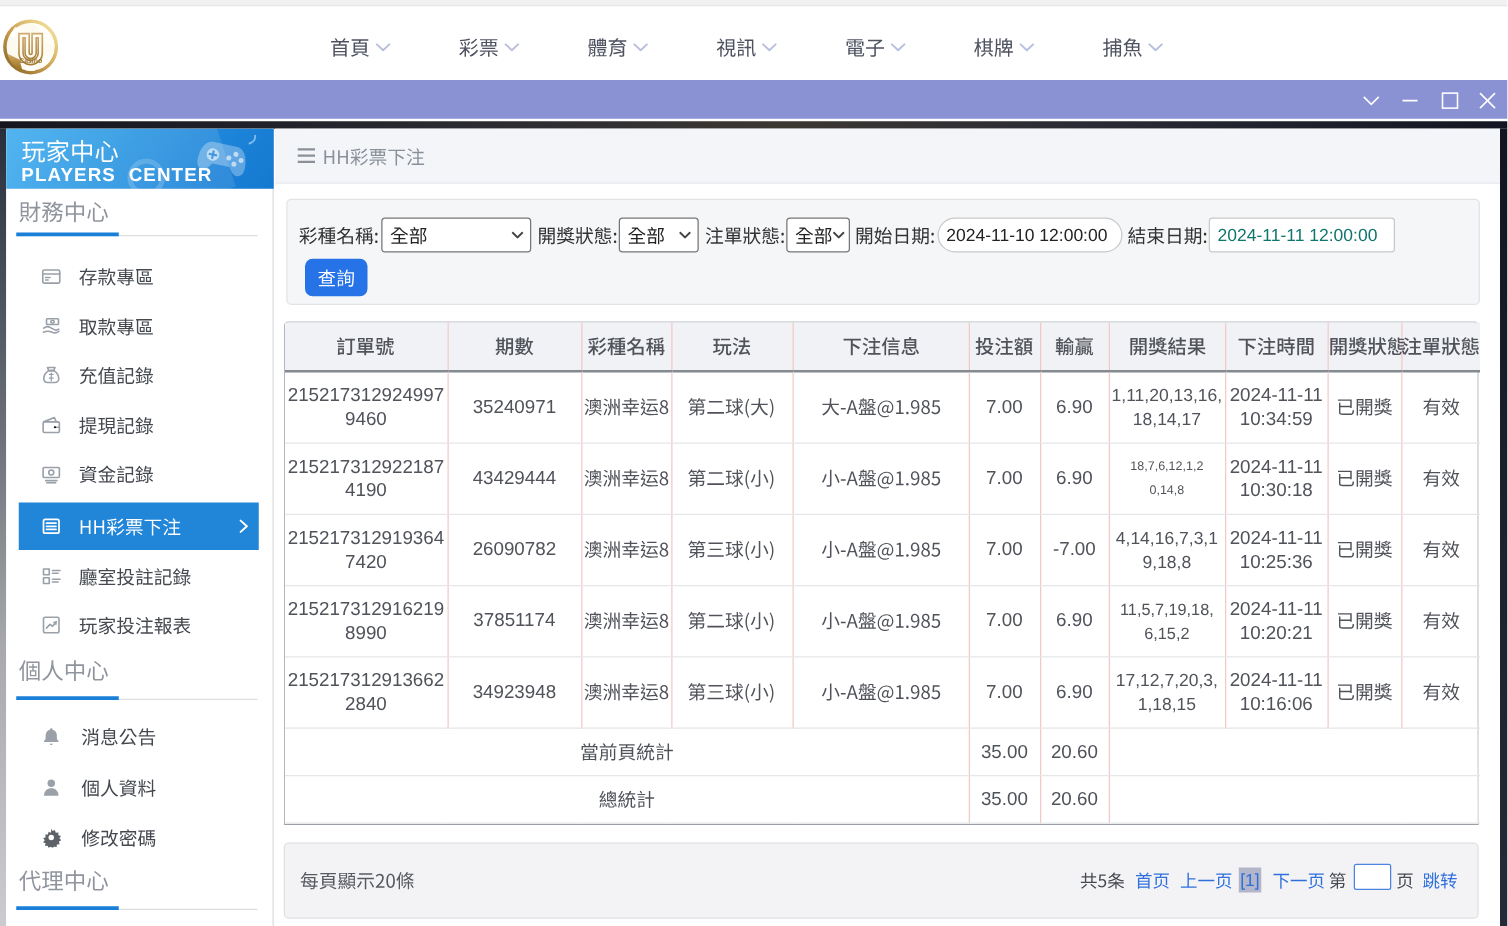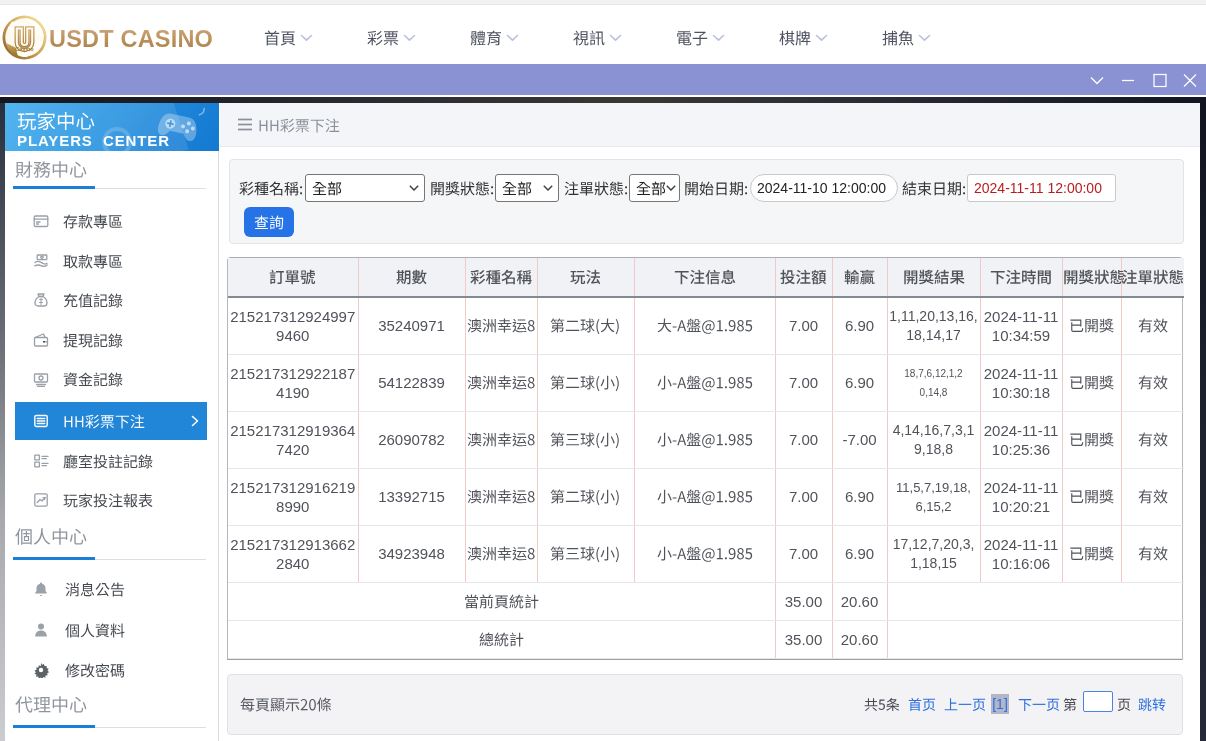--- a/index.html
+++ b/index.html
@@ -31,22 +31,20 @@
 <circle cx="22.5" cy="22.5" r="19.2" fill="#fdfbf1"></circle>
 <path d="M22.5 3.3 A19.2 19.2 0 0 1 41.7 22.5 L34 18 L28 6.5 Z" fill="#fffef8"></path>
 <path d="M10 6.5 L19 10.5 L13 17.5 L5.5 13.5 Z" fill="#fffef8"></path>
 <path d="M41 27 A19.2 19.2 0 0 1 31.5 39.5 L31 32 L37 26.5 Z" fill="#fffef8"></path>
 <path d="M4 28 A19.2 19.2 0 0 0 16 41.5 L13.5 32.5 Z" fill="url(#gold2)"></path>
 <path d="M18 41 L21 34 L27 36 L25.5 41.8 A19.2 19.2 0 0 1 18 41 Z" fill="#fffef8"></path>
 <path d="M14.8 13.5 h4.9 v13.8 a2.8 2.8 0 0 0 5.6 0 V13.5 h4.9 v13.8 a7.7 7.7 0 0 1 -15.4 0 Z" fill="none" stroke="url(#gold3)" stroke-width="4.6"></path>
 <path d="M14.8 13.5 h4.9 v13.8 a2.8 2.8 0 0 0 5.6 0 V13.5 h4.9 v13.8 a7.7 7.7 0 0 1 -15.4 0 Z" fill="none" stroke="#fdfbf1" stroke-width="2"></path>
 <text x="22.5" y="35.8" text-anchor="middle" font-size="5.5" font-weight="bold" fill="#9a742f" font-family="Liberation Sans">Casino</text>
 </svg>
-    <div class="abs" style="left:49px;top:26px;font-size:23.5px;font-weight:bold;letter-spacing:0.2px;
-background:linear-gradient(180deg,#cfa87c,#b98e59 55%,#a87e48);-webkit-background-clip:text;background-clip:text;color:transparent">USDT&nbsp;CASINO</div>
     <div style="position:absolute;left:264.0px;top:26.0px;color:#4e5260"><svg class="c" width="32" height="24">
         <g transform="translate(0,18.1) scale(0.016000,-0.016000)">
           <use href="#r9996"></use>
           <use href="#r9801" x="1000"></use>
         </g>
       </svg></div>
     <svg class="abs" style="left:300px;top:34px" width="13" height="8" viewBox="0 0 13 8">
       <polyline points="1.5,1.5 6.5,6.2 11.5,1.5" fill="none" stroke="#b9c0de" stroke-width="1.6" stroke-linecap="round" stroke-linejoin="round"></polyline>
     </svg>
     <div style="position:absolute;left:367.0px;top:26.0px;color:#4e5260"><svg class="c" width="32" height="24">
@@ -418,21 +416,21 @@
       <div class="abs" style="left:530.0px;top:71.0px;width:148px;height:28px;background:#fff;border:1px solid #c9c9c9;border-radius:14px;font-size:14px;color:#222;line-height:26px;padding-left:6px;white-space:nowrap">2024-11-10 12:00:00</div>
       <div style="position:absolute;left:682.0px;top:73.5px;color:#333"><svg class="c" width="65" height="23">
           <g transform="translate(0,17.2) scale(0.015000,-0.015000)">
             <use href="#r7d50"></use>
             <use href="#r675f" x="1000"></use>
             <use href="#r65e5" x="2000"></use>
             <use href="#r671f" x="3000"></use>
             <use href="#r003a" x="4000"></use>
           </g>
         </svg></div>
-      <div class="abs" style="left:747.0px;top:71.0px;width:149px;height:28px;background:#fff;border:1px solid #c9c9c9;border-radius:3px;font-size:14px;color:#b91c1c;line-height:26px;padding-left:6px;white-space:nowrap">2024-11-11 12:00:00</div>
+      <div class="abs" style="left:747.0px;top:71.0px;width:149px;height:28px;background:#fff;border:1px solid #c9c9c9;border-radius:3px;font-size:14px;color:#0f766e;line-height:26px;padding-left:6px;white-space:nowrap">2024-11-11 12:00:00</div>
       <div class="abs" style="left:23.5px;top:104.0px;width:50px;height:30px;background:#2673e8;border-radius:6px"></div>
       <div style="position:absolute;left:33.5px;top:107.5px;color:#fff"><svg class="c" width="30" height="23">
           <g transform="translate(0,17.2) scale(0.015000,-0.015000)">
             <use href="#r67e5"></use>
             <use href="#r8a62" x="1000"></use>
           </g>
         </svg></div>
       <style>
 table#t{border-collapse:collapse;table-layout:fixed;width:956px;font-size:15px;color:#50535a}
 #t th,#t td{border-right:1px solid #f3c8c8;overflow:visible;text-align:center;vertical-align:middle;padding:0}
@@ -590,21 +588,21 @@
                 </svg></td>
               <td><svg class="c" width="30" height="23">
                   <g transform="translate(0,17.2) scale(0.015000,-0.015000)">
                     <use href="#r6709"></use>
                     <use href="#r6548" x="1000"></use>
                   </g>
                 </svg></td>
             </tr>
             <tr>
               <td>215217312922187<br>4190</td>
-              <td>54122839</td>
+              <td>43429444</td>
               <td><svg class="c" width="69" height="23">
                   <g transform="translate(0,17.2) scale(0.015000,-0.015000)">
                     <use href="#r6fb3"></use>
                     <use href="#r6d32" x="1000"></use>
                     <use href="#r5e78" x="2000"></use>
                     <use href="#r8fd0" x="3000"></use>
                     <use href="#r0038" x="4000"></use>
                   </g>
                 </svg></td>
               <td><svg class="c" width="71" height="23">
@@ -698,21 +696,21 @@
                 </svg></td>
               <td><svg class="c" width="30" height="23">
                   <g transform="translate(0,17.2) scale(0.015000,-0.015000)">
                     <use href="#r6709"></use>
                     <use href="#r6548" x="1000"></use>
                   </g>
                 </svg></td>
             </tr>
             <tr>
               <td>215217312916219<br>8990</td>
-              <td>13392715</td>
+              <td>37851174</td>
               <td><svg class="c" width="69" height="23">
                   <g transform="translate(0,17.2) scale(0.015000,-0.015000)">
                     <use href="#r6fb3"></use>
                     <use href="#r6d32" x="1000"></use>
                     <use href="#r5e78" x="2000"></use>
                     <use href="#r8fd0" x="3000"></use>
                     <use href="#r0038" x="4000"></use>
                   </g>
                 </svg></td>
               <td><svg class="c" width="71" height="23">

